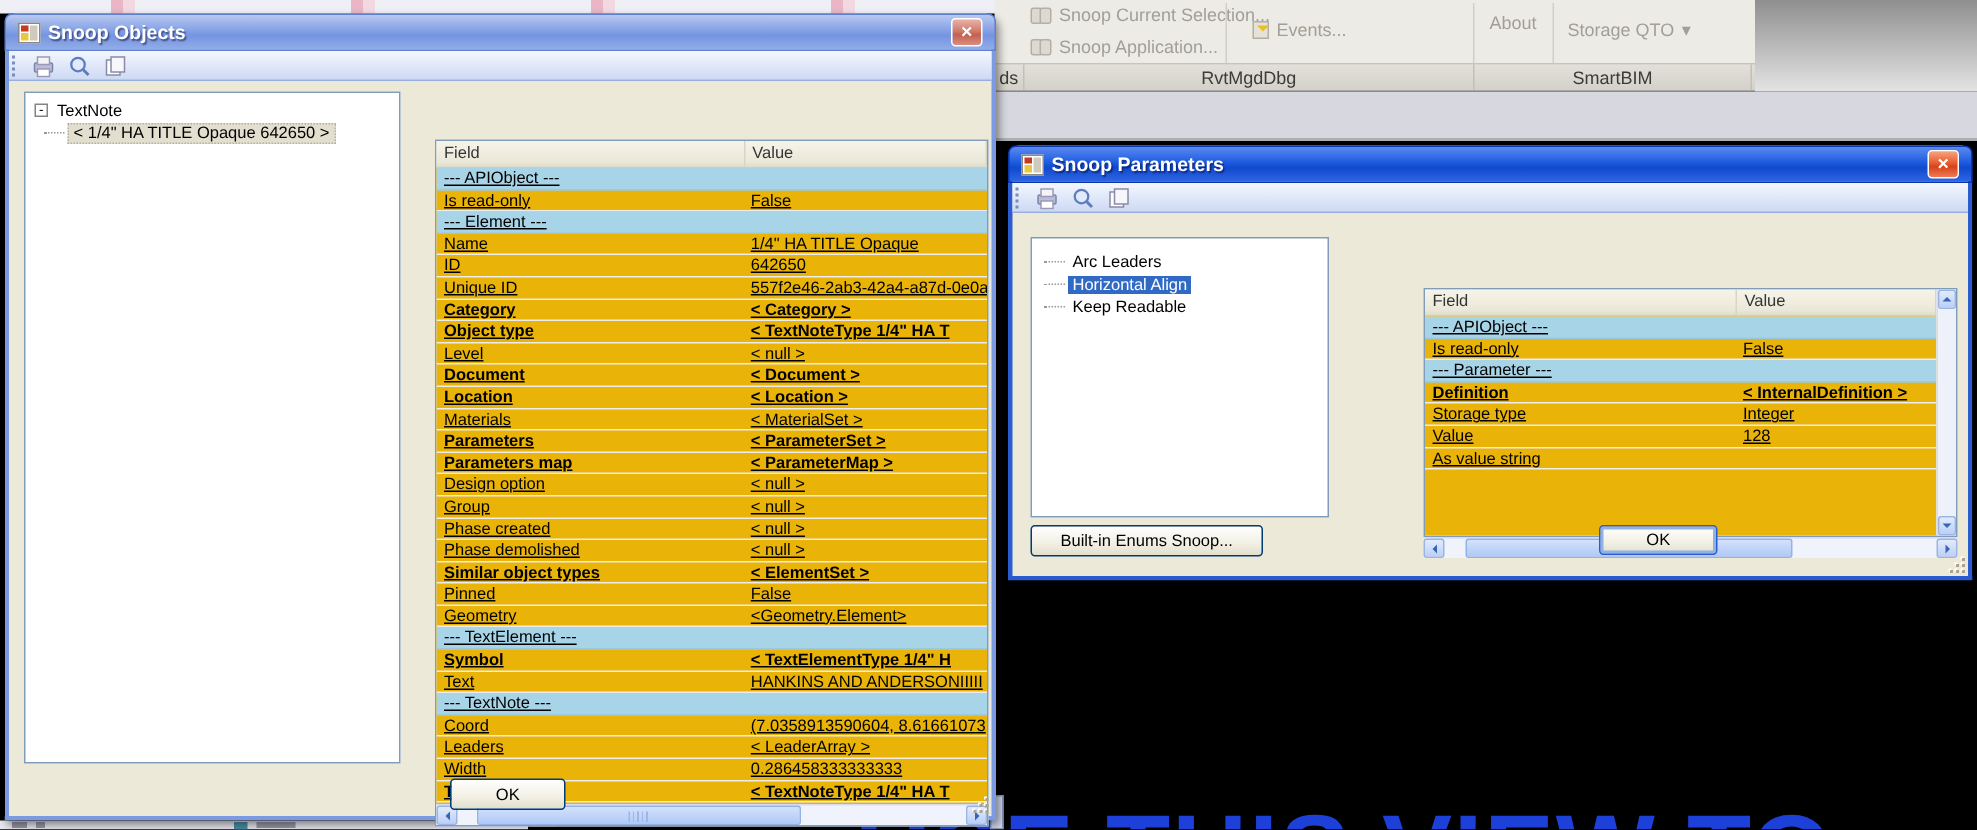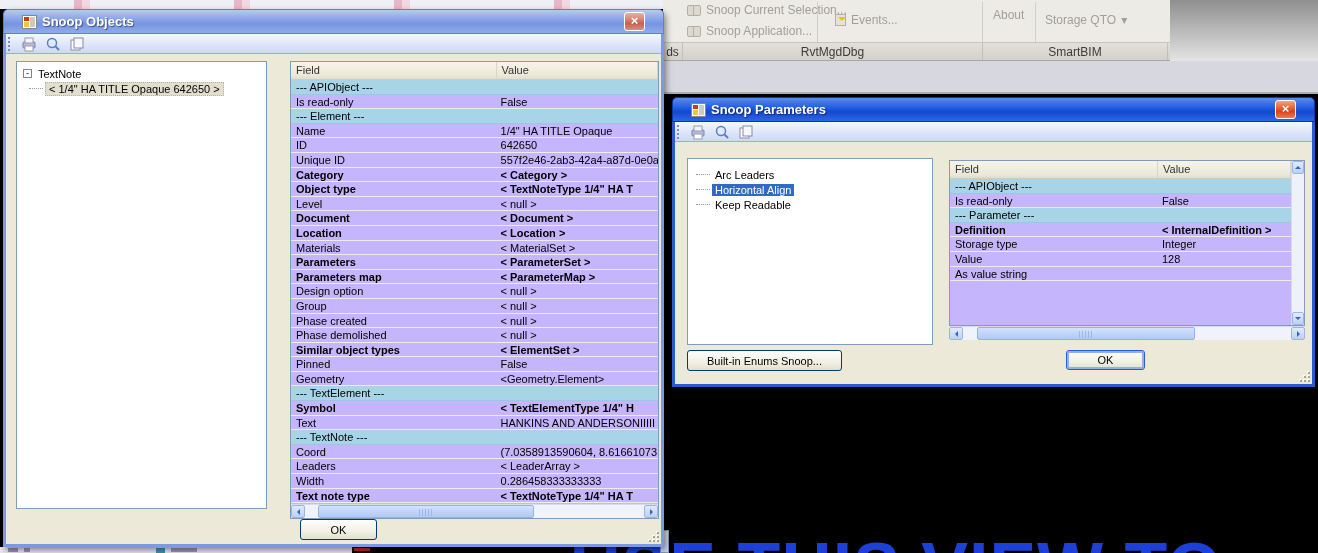--- a/index.html
+++ b/index.html
@@ -39,21 +39,21 @@
   .frag { height:4px; background:#9a98a8; }
   .frag.teal { background:#4a8fa8; }
 
   
   .xp-dialog { position:absolute; border-radius:7px 7px 0 0; box-shadow:2px 3px 6px rgba(0,0,0,.45); }
   #snoop-objects { left:3px; top:9px; width:661px; height:538px; z-index:2;
     background:#ece9d8; border:3px solid #7c9ae2; border-top:none; }
   #snoop-parameters { left:672px; top:97px; width:643px; height:290px; z-index:3;
     background:#ece9d8; border:3px solid #2a5bd0; border-top:none; }
 
-  .titlebar { position:relative; height:25px; display:flex; align-items:center; padding:0 18px; gap:5px;
+  .titlebar { position:relative; height:25px; display:flex; align-items:center; padding:0 8px; gap:5px;
     border-radius:5px 5px 0 0; margin:-0px -3px 0 -3px; }
   #snoop-objects .titlebar { background:linear-gradient(#b8c9ef,#8aa5e7 40%,#7595e2 60%,#93ace8); border:1px solid #5f7fd0; }
   #snoop-parameters .titlebar { background:linear-gradient(#5b8af0,#2360e2 40%,#1149cf 60%,#2e66e4); border:1px solid #0a36ad; }
   .title-text { color:#fff; font-weight:bold; font-size:13px; text-shadow:1px 1px 1px rgba(0,0,40,.5); flex:1; }
   .form-icon { width:15px; height:14px; position:relative; background:#fff; border:1px solid #888; }
   .form-icon .fi-red { position:absolute; left:1px; top:1px; width:5px; height:4px; background:#c63a1e; }
   .form-icon .fi-yellow { position:absolute; left:1px; top:6px; width:5px; height:5px; background:#e8c83c; }
   .form-icon .fi-gray { position:absolute; right:1px; top:1px; width:5px; height:10px; background:#cfcabe; }
   .close-btn { width:21px; height:19px; border:1px solid #fff; border-radius:3px; color:#fff; font-weight:bold;
     font-size:13px; line-height:16px; text-align:center; cursor:pointer; }
@@ -61,41 +61,41 @@
   #snoop-parameters .close-btn { background:linear-gradient(#f6a27e,#e85c30 45%,#d5431a 60%,#ef7b52); }
 
   .dlg-toolbar { height:20px; display:flex; align-items:center; gap:8px; padding:0 4px 0 2px;
     background:linear-gradient(#f3f7fe,#cdd9f4); border-bottom:1px solid #97aee0; }
   .tb-grip { width:3px; height:14px; border-left:2px dotted #7a8cb8; margin-right:2px; }
   .tb-icon { width:16px; height:16px; display:inline-block; cursor:pointer; }
 
   
   .white-panel { position:absolute; background:#fff; border:1px solid #7f9db9; }
   #so-tree { left:10px; top:52px; width:251px; height:448px; padding:4px 2px; }
-  #sp-tree { left:12px; top:61px; width:246px; height:187px; padding:8px 2px; }
+  #sp-tree { left:12px; top:61px; width:199px; height:187px; padding:8px 2px; }
 
   .tree-row { display:flex; align-items:center; height:15px; white-space:nowrap; cursor:default; }
   .expander { width:9px; height:9px; border:1px solid #848484; background:#fff; margin:0 3px 0 4px;
     font-size:9px; line-height:7px; text-align:center; color:#000; cursor:pointer; }
   .tree-dots { width:14px; height:1px; border-top:1px dotted #9a9a9a; margin:0 2px 0 10px; }
   .tree-label { padding:0 3px; }
   .tree-label.selected-tan { background:#e3dfcf; border:1px dotted #b5b1a2; }
   .tree-label.selected-blue { background:#316ac5; color:#fff; }
 
   
-  .grid-panel { position:absolute; background:#fff; border:1px solid #7f9db9; display:flex; flex-direction:column; }
+  .grid-panel { position:absolute; background:#fff; border:1px solid #7f9db9; display:flex; flex-direction:column;margin-top:32px; }
   #so-grid { left:284px; top:52px; width:369px; height:458px; }
   #sp-gridwrap { left:274px; top:63px; width:356px; height:180px; background:transparent; border:none; }
   #sp-gridtop { display:flex; flex:1; border:1px solid #7f9db9; background:#fff; overflow:hidden; }
   #sp-grid { flex:1; display:flex; flex-direction:column; }
 
   .grid-header { display:flex; height:18px; background:linear-gradient(#f6f4ea,#ebe8d8 80%,#e0ddcc);
     border-bottom:1px solid #cfccbc; flex:none; color:#333; }
   .grid-header .hcell { padding:2px 4px 0 5px; border-right:1px solid #d8d5c5; cursor:pointer; }
-  .rows { flex:1; overflow:hidden; background:#c4b5fd; }
+  .rows { flex:1; overflow:hidden; background:#eab308;text-decoration:underline; }
   .t-row { display:flex; height:14.6px; line-height:14.5px; border-bottom:1px solid #ececec; white-space:nowrap; cursor:default; }
   .t-row .fcell { overflow:hidden; padding-left:5px; flex:none; }
   .t-row .vcell { overflow:hidden; padding-left:4px; flex:1; }
   .t-row.section { background:#a8d4e8; border-bottom:1px solid #9cc8de; }
   .t-row.bold { font-weight:bold; }
   #so-grid .fcell { width:56%; }
   #sp-grid .fcell { width:61%; }
 
   
   .hscroll { height:14px; flex:none; display:flex; background:#f0f3fb; border-top:1px solid #d6dcec; }

